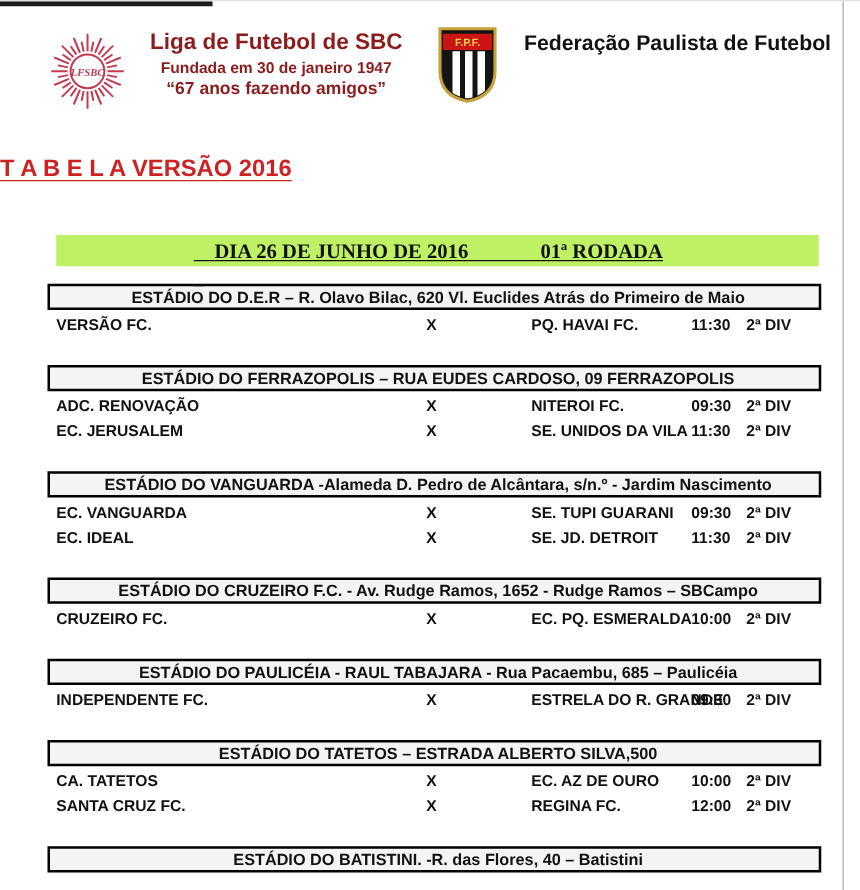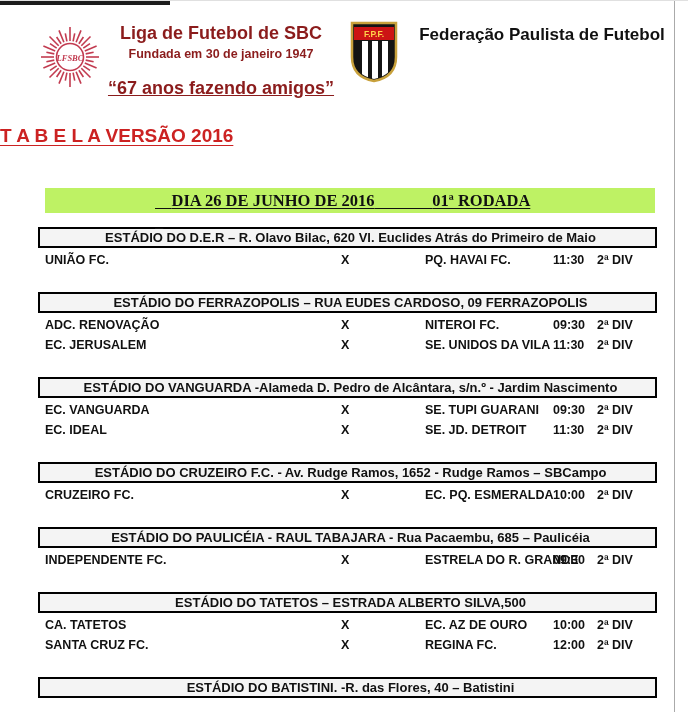--- a/index.html
+++ b/index.html
@@ -24,21 +24,21 @@
   .masthead {
     display: flex; align-items: flex-start;
     padding: 20px 10px 0 38px;
     height: 96px;
   }
   .masthead .org { display: flex; align-items: flex-start; }
   .liga-logo { width: 64px; height: 70px; flex: 0 0 auto; }
   .liga-text { width: 230px; text-align: center; margin-left: 4px; padding-top: 2px; color: #8b1c1c; }
   .liga-text .org-name { font-size: 18px; font-weight: bold; letter-spacing: 0; }
   .liga-text .org-sub { font-size: 12.5px; font-weight: bold; margin-top: 3px; }
-  .liga-text .org-motto { font-size: 18px; font-weight: bold; margin-top: 17px; text-decoration: underline; }
+  .liga-text .org-motto { font-size: 14px; font-weight: bold; margin-top: 1px; }
   .fpf-group { margin-left: 14px; display: flex; align-items: flex-start; }
   .fpf-logo { width: 48px; height: 62px; flex: 0 0 auto; }
   .fpf-text { width: 276px; text-align: center; margin-left: 6px; padding-top: 4px; color: #111; }
   .fpf-text .org-name { font-size: 17px; font-weight: bold; }
   .fpf-text .org-sub { font-size: 12px; font-weight: bold; margin-top: 5px; }
 
   
   .doc-title { margin-top: 28px; color: #cc2222; }
   .doc-title .t1 {
     font-size: 19px; font-weight: bold;
@@ -176,21 +176,21 @@
   </span>
 </div>
 
 <div class="schedule">
 
   <section class="venue">
     <div class="venue-header">
       <span>ESTÁDIO DO D.E.R – R. Olavo Bilac, 620 Vl. Euclides Atrás do Primeiro de Maio</span>
     </div>
     <div class="match-row">
-      <span class="home">UNIÃO FC.</span>
+      <span class="home">VERSÃO FC.</span>
       <span class="vs">X</span>
       <span class="away">PQ. HAVAI FC.</span>
       <span class="time">11:30</span>
       <span class="divn">2ª DIV</span>
     </div>
   </section>
 
   <section class="venue">
     <div class="venue-header">
       <span>ESTÁDIO DO FERRAZOPOLIS – RUA EUDES CARDOSO, 09 FERRAZOPOLIS</span>

